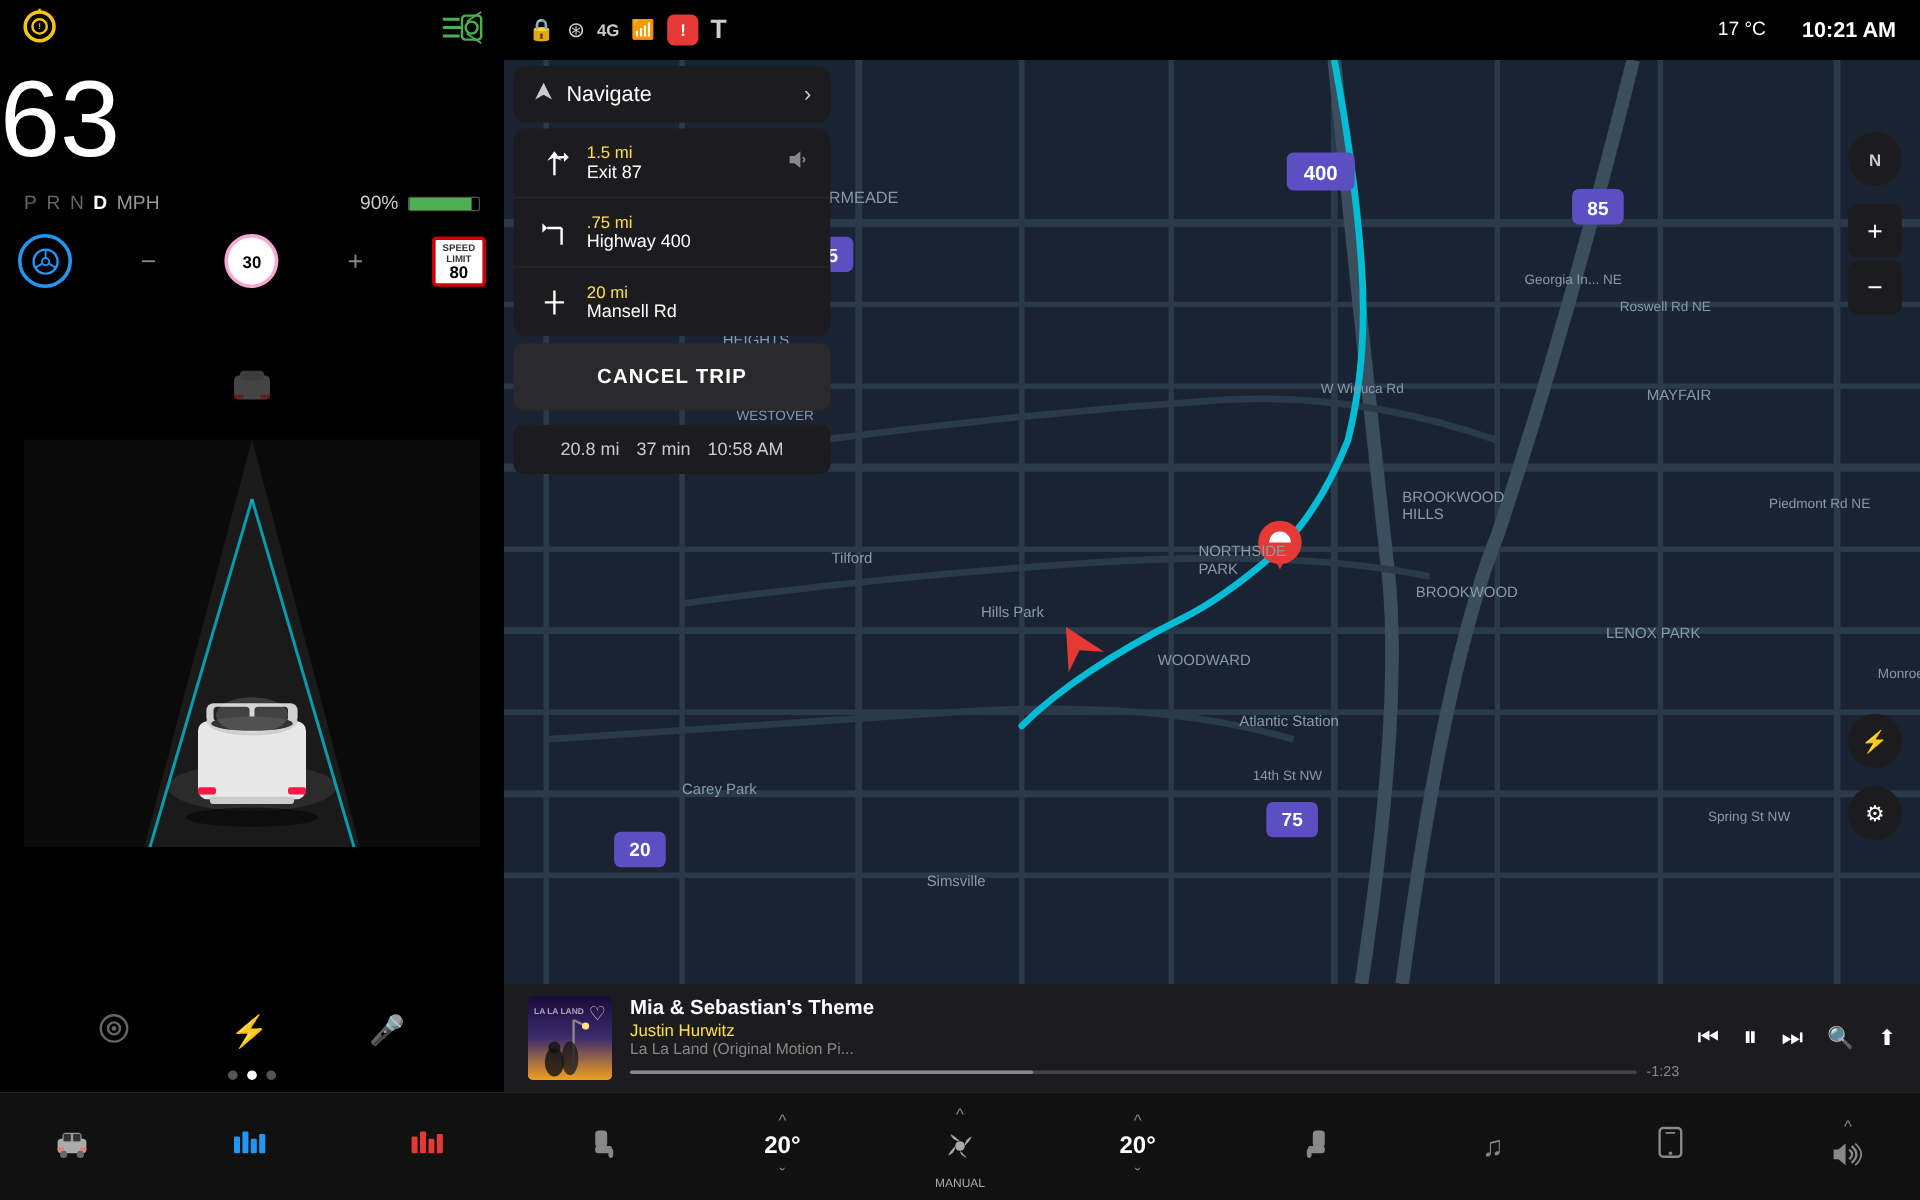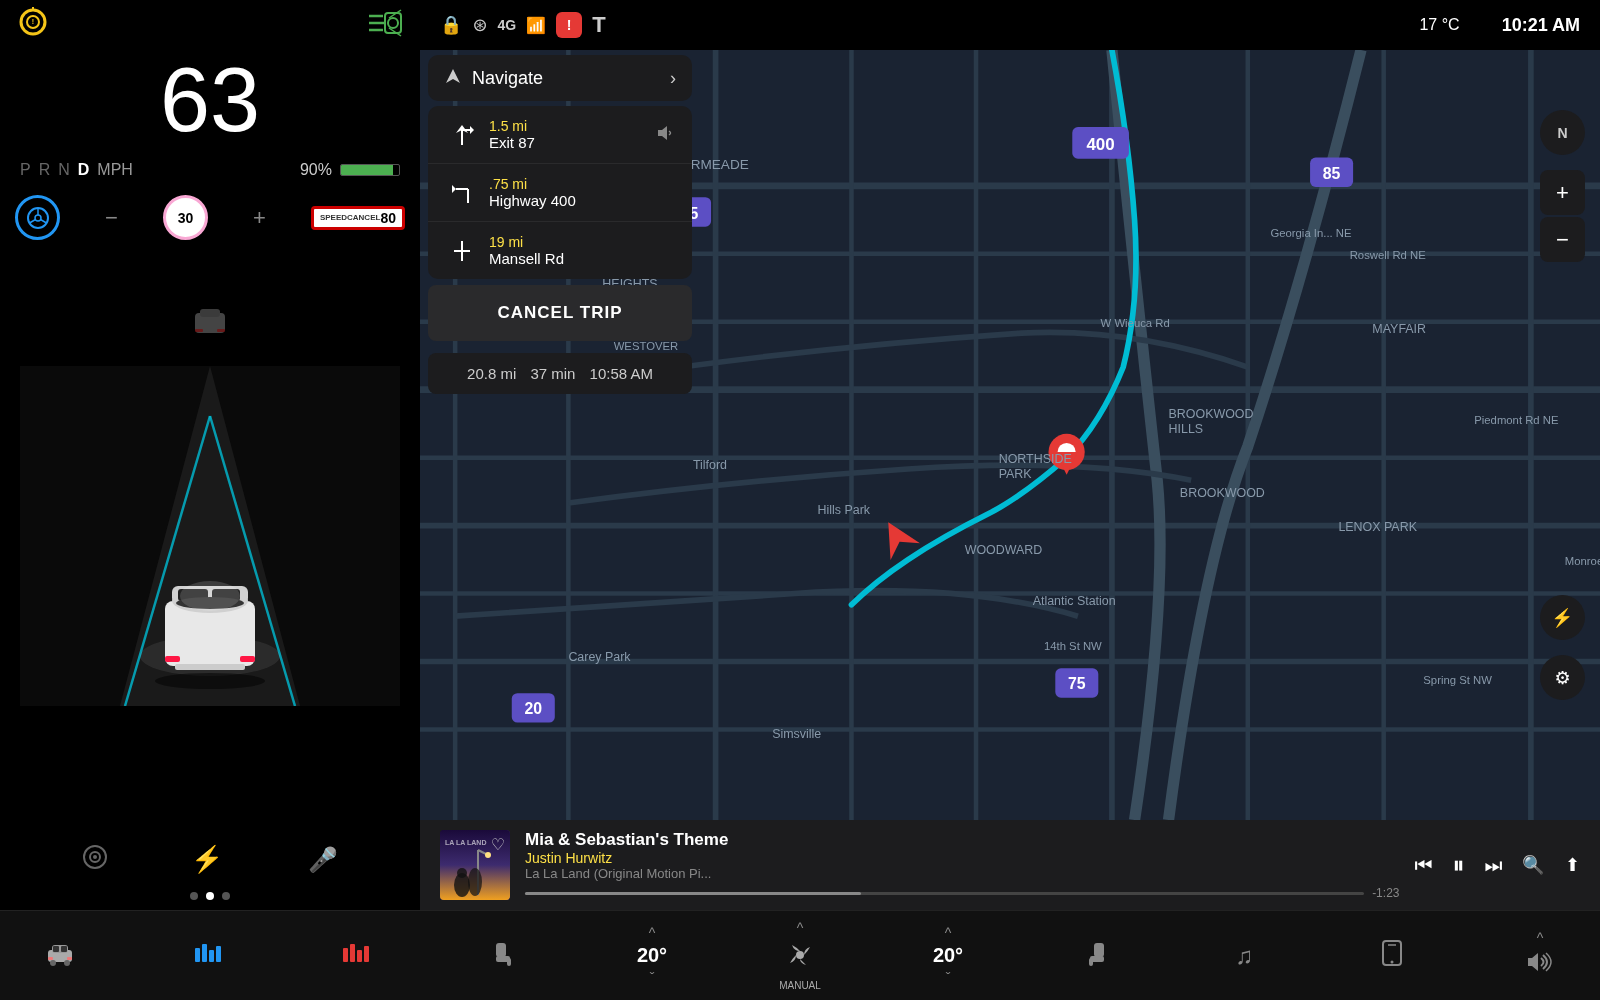--- a/index.html
+++ b/index.html
@@ -30,21 +30,20 @@
       flex-shrink: 0;
     }
 
     .tire-icon {
       color: #f5c518;
       font-size: 28px;
     }
 
     
     .speed-display {
-      text-align: center;
       padding: 5px 0;
     }
 
     .speed-number {
       font-size: 90px;
       font-weight: 300;
       color: #fff;
       line-height: 1;
     }
 
@@ -161,21 +160,21 @@
       font-size: 22px;
       cursor: pointer;
     }
 
     .speed-sign {
       background: #fff;
       border: 3px solid #c00;
       border-radius: 4px;
       padding: 2px 6px;
       display: flex;
-      flex-direction: row;
+      flex-direction: column;
       align-items: center;
     }
 
     
     .driving-view {
       flex: 1;
       position: relative;
       display: flex;
       align-items: center;
       justify-content: center;
@@ -664,21 +663,21 @@
   </div>
   <div class="top-bar-right-section">
     <div class="status-icons">
       <span style="color:#ccc;font-size:18px;">🔒</span>
       <span style="color:#ccc;font-size:18px;">⊛</span>
       <span style="color:#ccc;font-size:14px;font-weight:bold;">4G</span>
       <span style="color:#ccc;font-size:16px;">📶</span>
       <div class="alert-badge">!</div>
       <span style="color:#ccc;font-size:22px;font-weight:bold;">T</span>
     </div>
-    <div style="display:flex;gap:42px;align-items:center;">
+    <div style="display:flex;gap:30px;align-items:center;">
       <span class="temp-display">17 °C</span>
       <span class="time-display">10:21 AM</span>
     </div>
   </div>
 </div>
 
 <div class="main-content">
 
   <div class="left-panel">
 
@@ -712,21 +711,21 @@
           <line x1="20.5" y1="17" x2="14.5" y2="13.5" stroke="#2196F3" stroke-width="1.5"></line>
         </svg>
       </div>
       <span class="minus-btn">−</span>
       <div class="speed-limit-circle">
         <span class="speed-limit-num">30</span>
       </div>
       <span class="plus-btn">+</span>
       <div class="speed-sign">
         <span class="speed-limit-text">SPEED</span>
-        <span class="speed-limit-text">CANCEL</span>
+        <span class="speed-limit-text">LIMIT</span>
         <span class="speed-limit-num">80</span>
       </div>
     </div>
 
     <div class="driving-view">
       <svg width="380" height="340" viewBox="0 0 380 340">
 
         <rect width="380" height="340" fill="#0a0a0a"></rect>
 
         <polygon points="190,0 280,340 100,340" fill="#1a1a1a"></polygon>
@@ -926,21 +925,21 @@
           </div>
 
           <div class="route-step">
             <div class="step-icon">
               <svg width="28" height="28" viewBox="0 0 28 28">
                 <line x1="14" y1="4" x2="14" y2="24" stroke="#fff" stroke-width="2"></line>
                 <line x1="6" y1="14" x2="22" y2="14" stroke="#fff" stroke-width="2"></line>
               </svg>
             </div>
             <div class="step-info">
-              <div class="step-distance">19 mi</div>
+              <div class="step-distance">20 mi</div>
               <div class="step-name">Mansell Rd</div>
             </div>
           </div>
 
         </div>
 
         <div class="cancel-trip-btn">CANCEL TRIP</div>
 
         <div class="trip-summary">
           <span class="trip-stat">20.8 mi</span>

